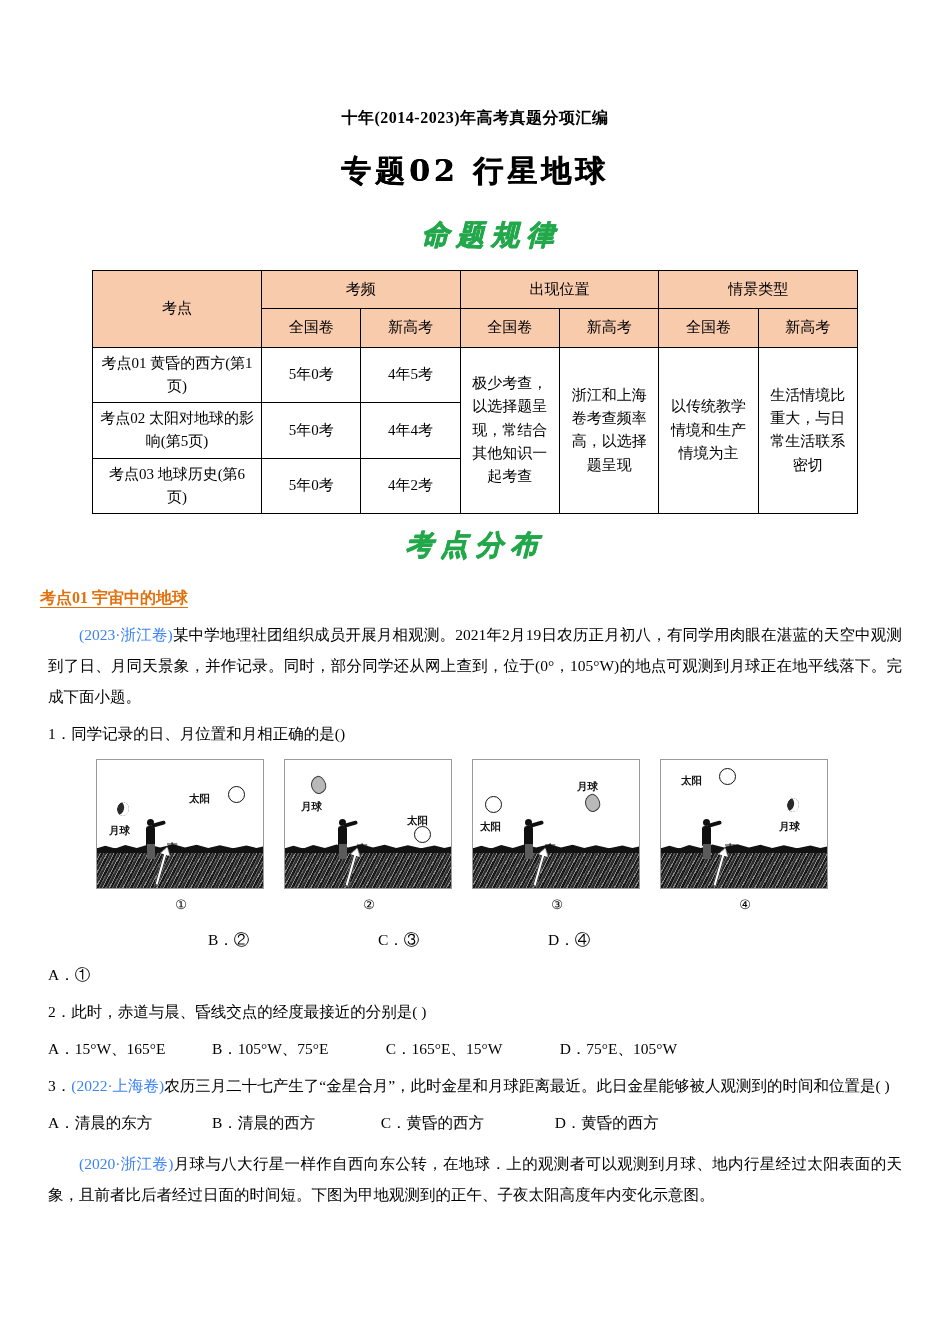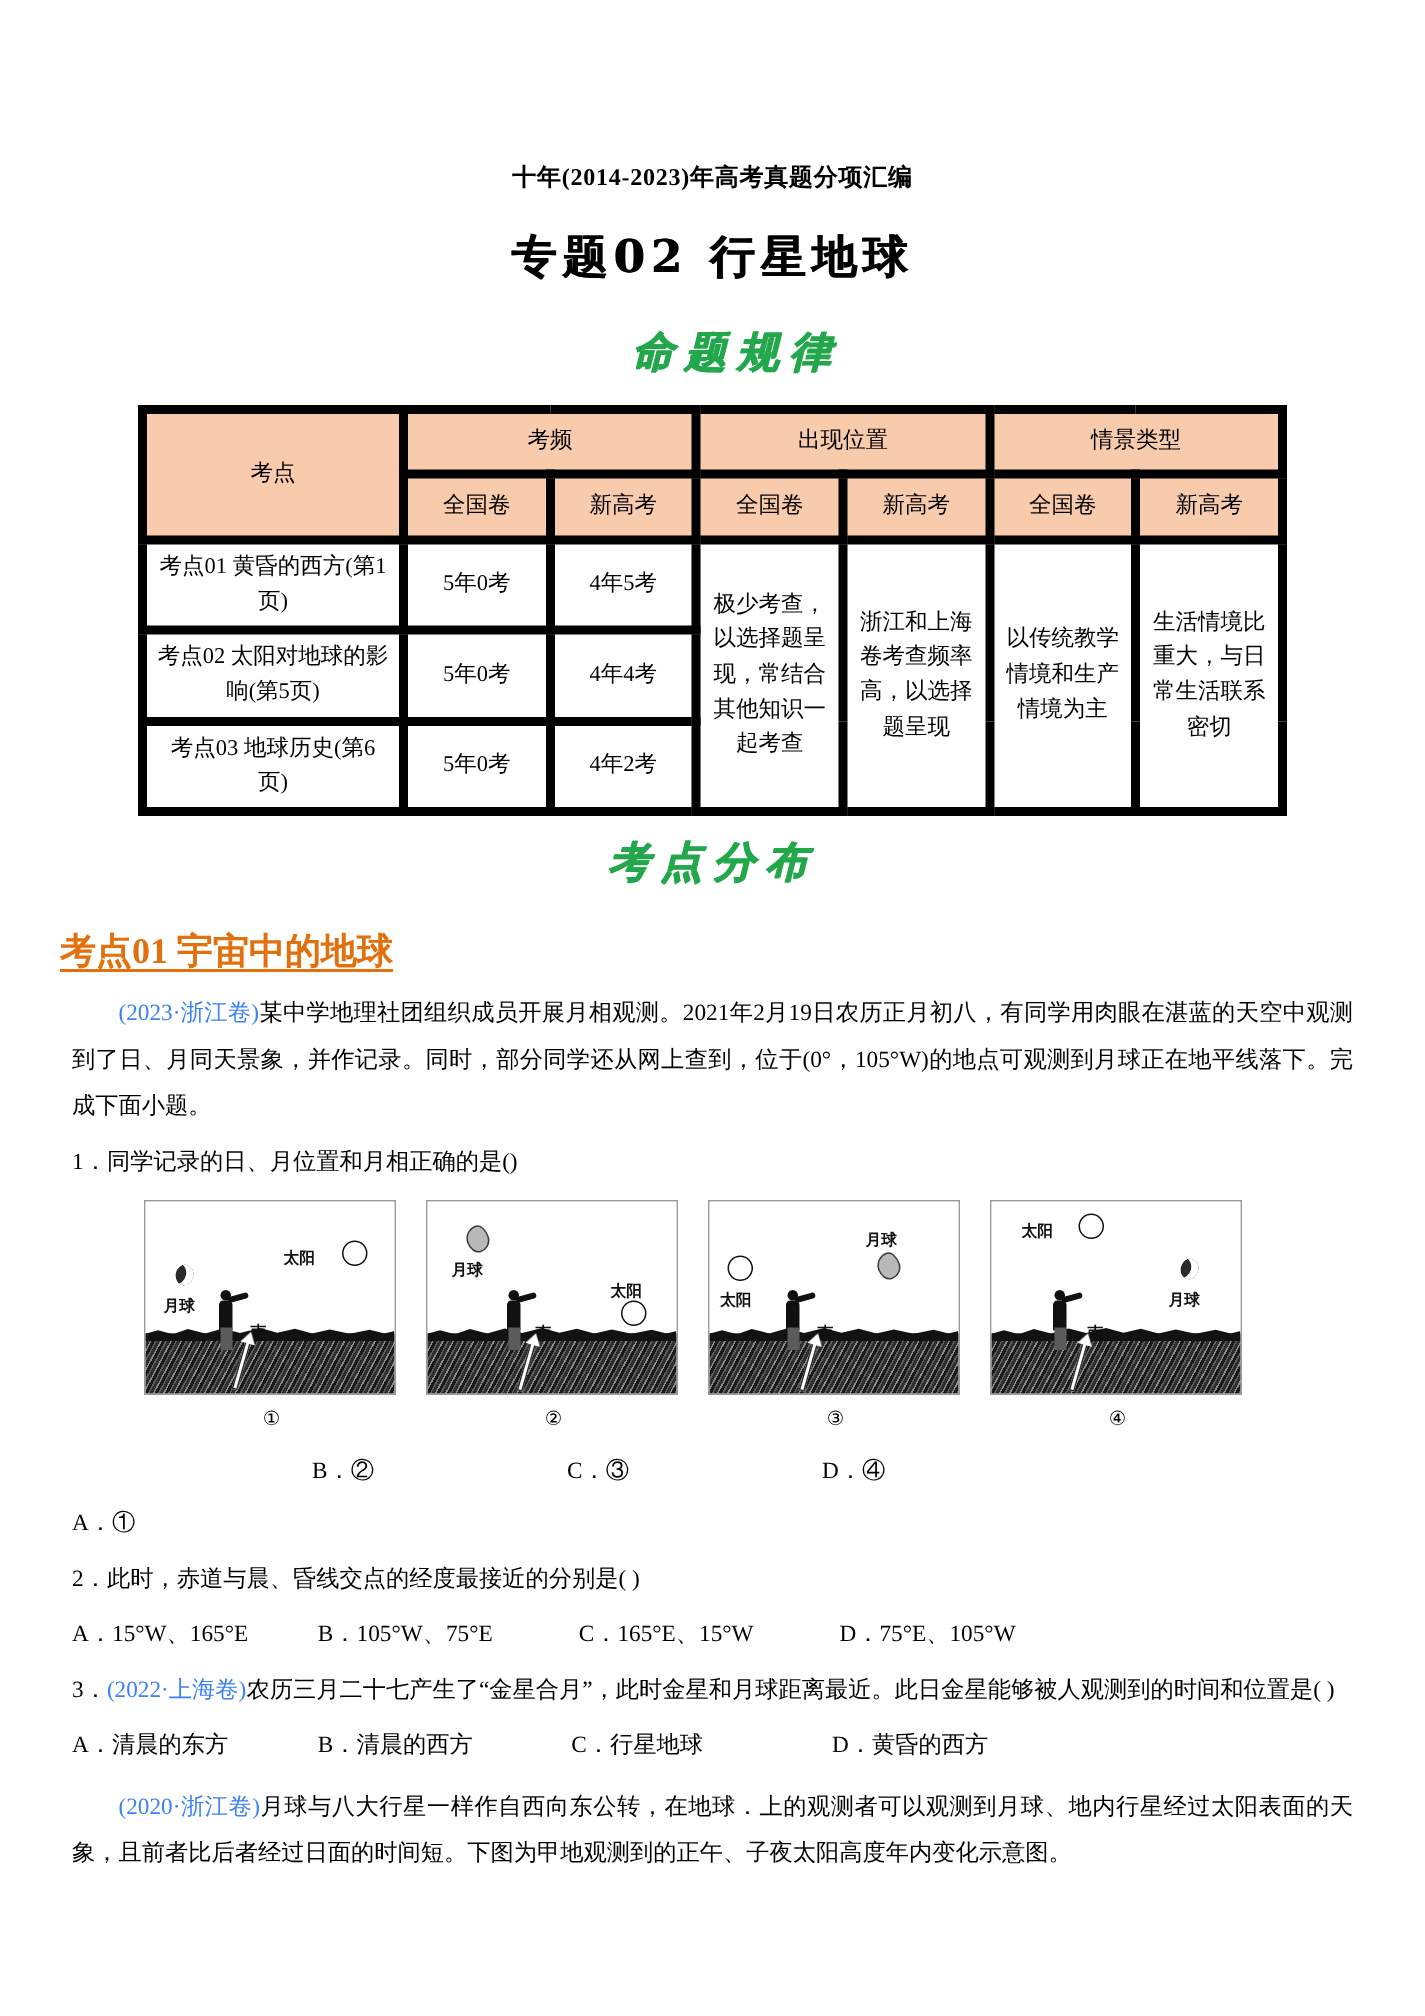--- a/index.html
+++ b/index.html
@@ -61,21 +61,21 @@
     margin: 16px auto 0 auto;
   }
   table.kb {
     border-collapse: collapse;
     width: 100%;
     table-layout: fixed;
     font-size: 15px;
     font-family: "Liberation Serif", "DejaVu Serif", serif;
   }
   table.kb td, table.kb th {
-    border: 6px solid #000000;
+    border: 1px solid #000000;
     text-align: center;
     vertical-align: middle;
     padding: 4px 6px;
     line-height: 1.55;
     font-weight: normal;
   }
   table.kb thead th {
     background: #F8CBAD;
     font-size: 15px;
     padding: 7px 4px;
@@ -90,21 +90,21 @@
   }
   .col1 { width: 160px; }
   .col2, .col3 { width: 98px; }
   .col4, .col5 { width: 92px; }
   .col6, .col7 { width: 113px; }
 
   
   .sec-head {
     color: #E2700C;
     font-weight: bold;
-    font-size: 24px;
+    font-size: 16px;
     text-decoration: underline;
     text-underline-offset: 4px;
     margin: 20px 0 0 40px;
     font-family: "Liberation Serif", "DejaVu Serif", serif;
   }
 
   
   .body-block {
     margin: 0 48px 0 48px;
     font-size: 15.5px;
@@ -424,21 +424,21 @@
       <span class="o2b">B．105°W、75°E</span>
       <span class="o2c">C．165°E、15°W</span>
       <span>D．75°E、105°W</span>
     </div>
 
     <div class="para noindent"><span>3．</span><span class="src">(2022·上海卷)</span><span>农历三月二十七产生了“金星合月”，此时金星和月球距离最近。此日金星能够被人观测到的时间和位置是(  )</span></div>
 
     <div class="para noindent opts3">
       <span class="o3a">A．清晨的东方</span>
       <span class="o3b">B．清晨的西方</span>
-      <span class="o3c">C．行星地球</span>
+      <span class="o3c">C．黄昏的西方</span>
       <span>D．黄昏的西方</span>
     </div>
 
     <div class="para"><span class="src">(2020·浙江卷)</span><span>月球与八大行星一样作自西向东公转，在地球．上的观测者可以观测到月球、地内行星经过太阳表面的天象，且前者比后者经过日面的时间短。下图为甲地观测到的正午、子夜太阳高度年内变化示意图。</span></div>
 
   </div>
 
 </div>
 
 </body></html>

